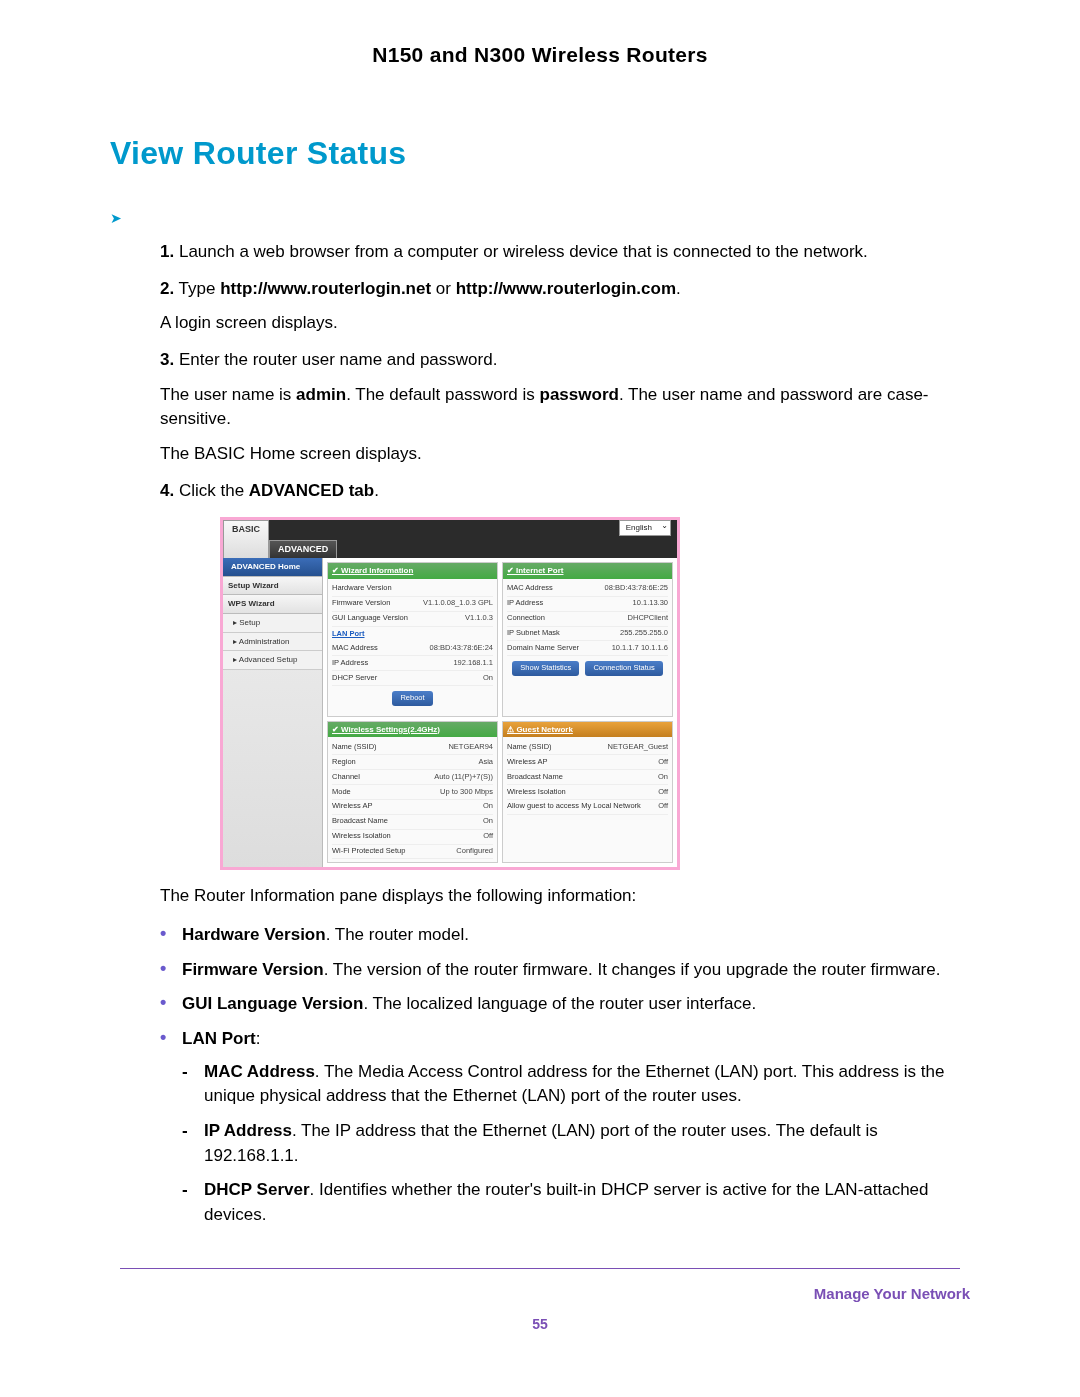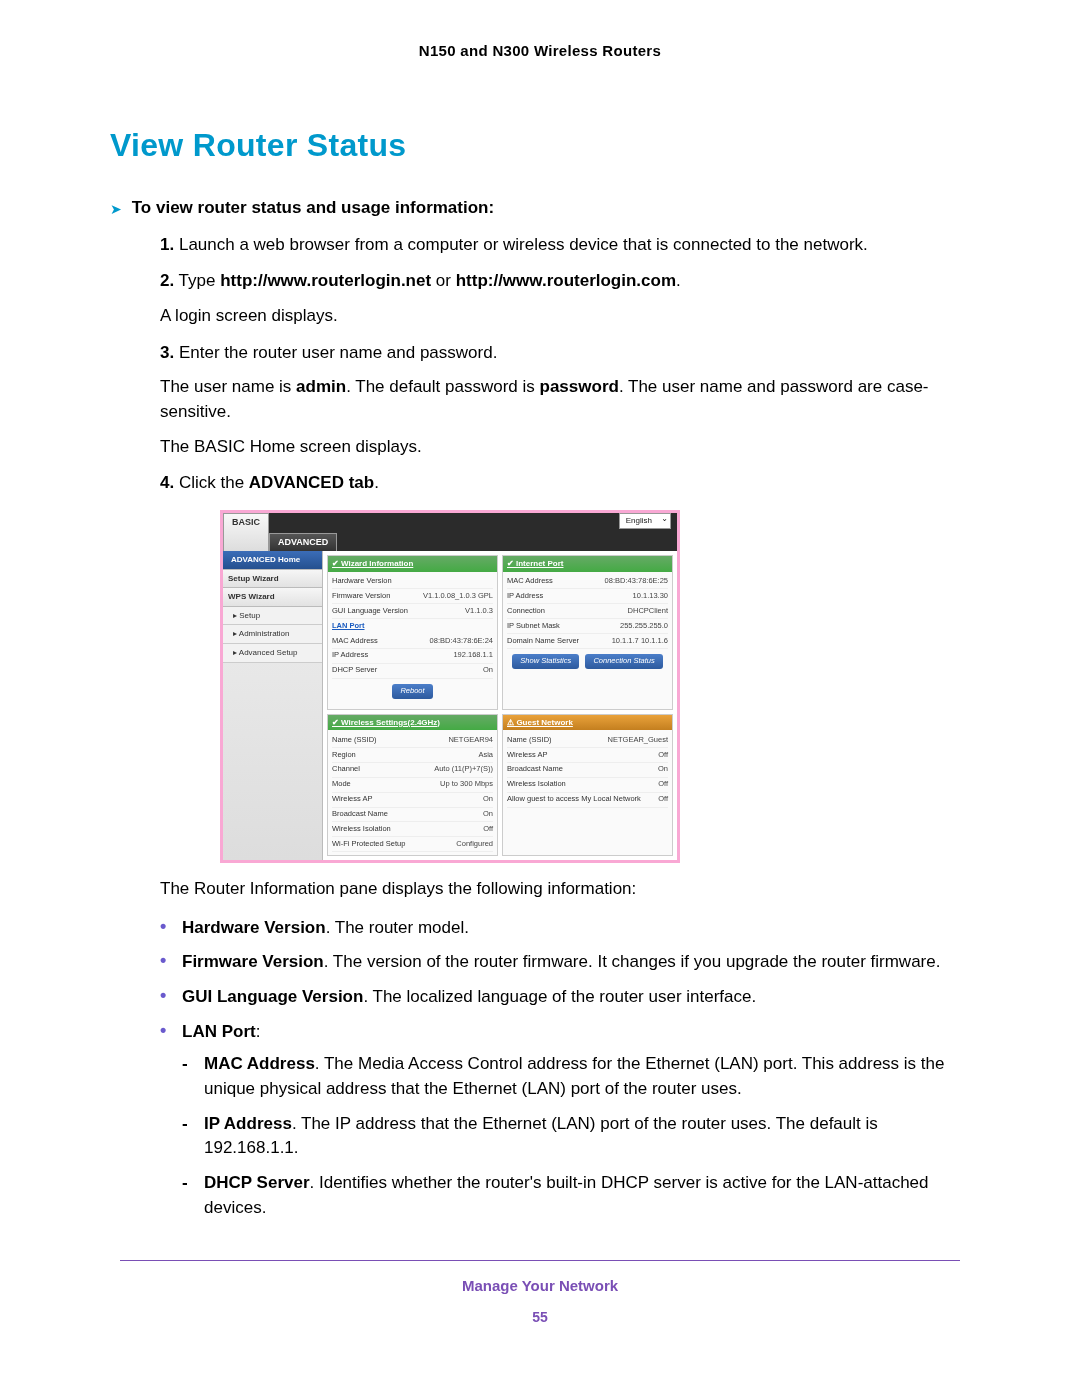--- a/index.html
+++ b/index.html
@@ -9,21 +9,21 @@
     width: 1080px;
     margin: 0 auto;
     color: #000;
     font-size: 17px;
     line-height: 1.45;
   }
   .page { padding: 40px 110px 30px 110px; }
   .doc-header {
     text-align: center;
     font-weight: bold;
-    font-size: 15px;
+    font-size: 21px;
     margin-bottom: 60px;
     letter-spacing: 0.3px;
   }
   h1.section-title {
     color: #0099cc;
     font-size: 32px;
     font-weight: bold;
     margin-bottom: 28px;
     letter-spacing: 0.3px;
   }
@@ -59,42 +59,41 @@
   .ss-panels { flex: 1; padding: 4px; display: grid; grid-template-columns: 1fr 1fr; gap: 4px; background: #fff; }
   .ss-panel { border: 1px solid #ccc; background: #fafafa; }
   .ss-panel-hd { background: linear-gradient(#6a6,#4a4); color: #fff; font-size: 8px; padding: 2px 4px; font-weight: bold; text-decoration: underline; }
   .ss-panel-hd.orange { background: linear-gradient(#e9a23b,#c47f1f); }
   .ss-panel-body { padding: 3px 4px; }
   .ss-row { display: flex; justify-content: space-between; font-size: 7.5px; padding: 1.5px 0; border-bottom: 1px solid #eee; }
   .ss-row span:first-child { color: #333; }
   .ss-row span:last-child { color: #444; text-align: right; }
   .ss-link-hd { color: #1a5bbf; font-weight: bold; font-size: 7.5px; padding: 2px 0; text-decoration: underline; }
   .ss-btn { display: inline-block; background: linear-gradient(#4b7ec9,#2d5a9e); color: #fff; font-size: 7.5px; padding: 2px 8px; border-radius: 3px; margin: 3px 2px; }
-  .ss-btn-row { text-align: center; padding: 2px 0 4px; font-style: italic; }
+  .ss-btn-row { text-align: center; padding: 2px 0 4px; }
   ul.info-list { list-style: none; padding-left: 50px; }
   ul.info-list > li { position: relative; padding-left: 22px; margin-bottom: 10px; }
   ul.info-list > li::before { content: "•"; position: absolute; left: 0; color: #6a5acd; font-size: 18px; line-height: 1; top: 1px; font-weight: bold; }
   ul.sub-list { list-style: none; padding-left: 0; margin-top: 8px; }
   ul.sub-list > li { position: relative; padding-left: 22px; margin-bottom: 10px; }
   ul.sub-list > li::before { content: "-"; position: absolute; left: 0; color: #000; font-weight: bold; top: 0; }
   .footer-line { border-top: 1px solid #7a4fb5; margin: 40px 10px 14px; }
-  .footer-title { text-align: center; color: #7a4fb5; font-weight: bold; font-size: 15px; margin-bottom: 10px; }
+  .footer-title { text-align: right; color: #7a4fb5; font-weight: bold; font-size: 15px; margin-bottom: 10px; }
   .footer-page { text-align: center; color: #7a4fb5; font-weight: bold; font-size: 14px; }
 </style>
 </head>
 <body>
 
 <div class="page">
   <div class="doc-header">N150 and N300 Wireless Routers</div>
 
   <h1 class="section-title">View Router Status</h1>
 
   <div class="lead-row">
     <span class="arrow-icon">➤</span>
-    <span class="lead-text">To view router status and usage information:</span>
   </div>
 
   <ol class="steps">
     <li>
       <span class="step-num">1.</span>
       <span class="step-body">Launch a web browser from a computer or wireless device that is connected to the network.</span>
     </li>
     <li>
       <span class="step-num">2.</span>
       <span class="step-body">

